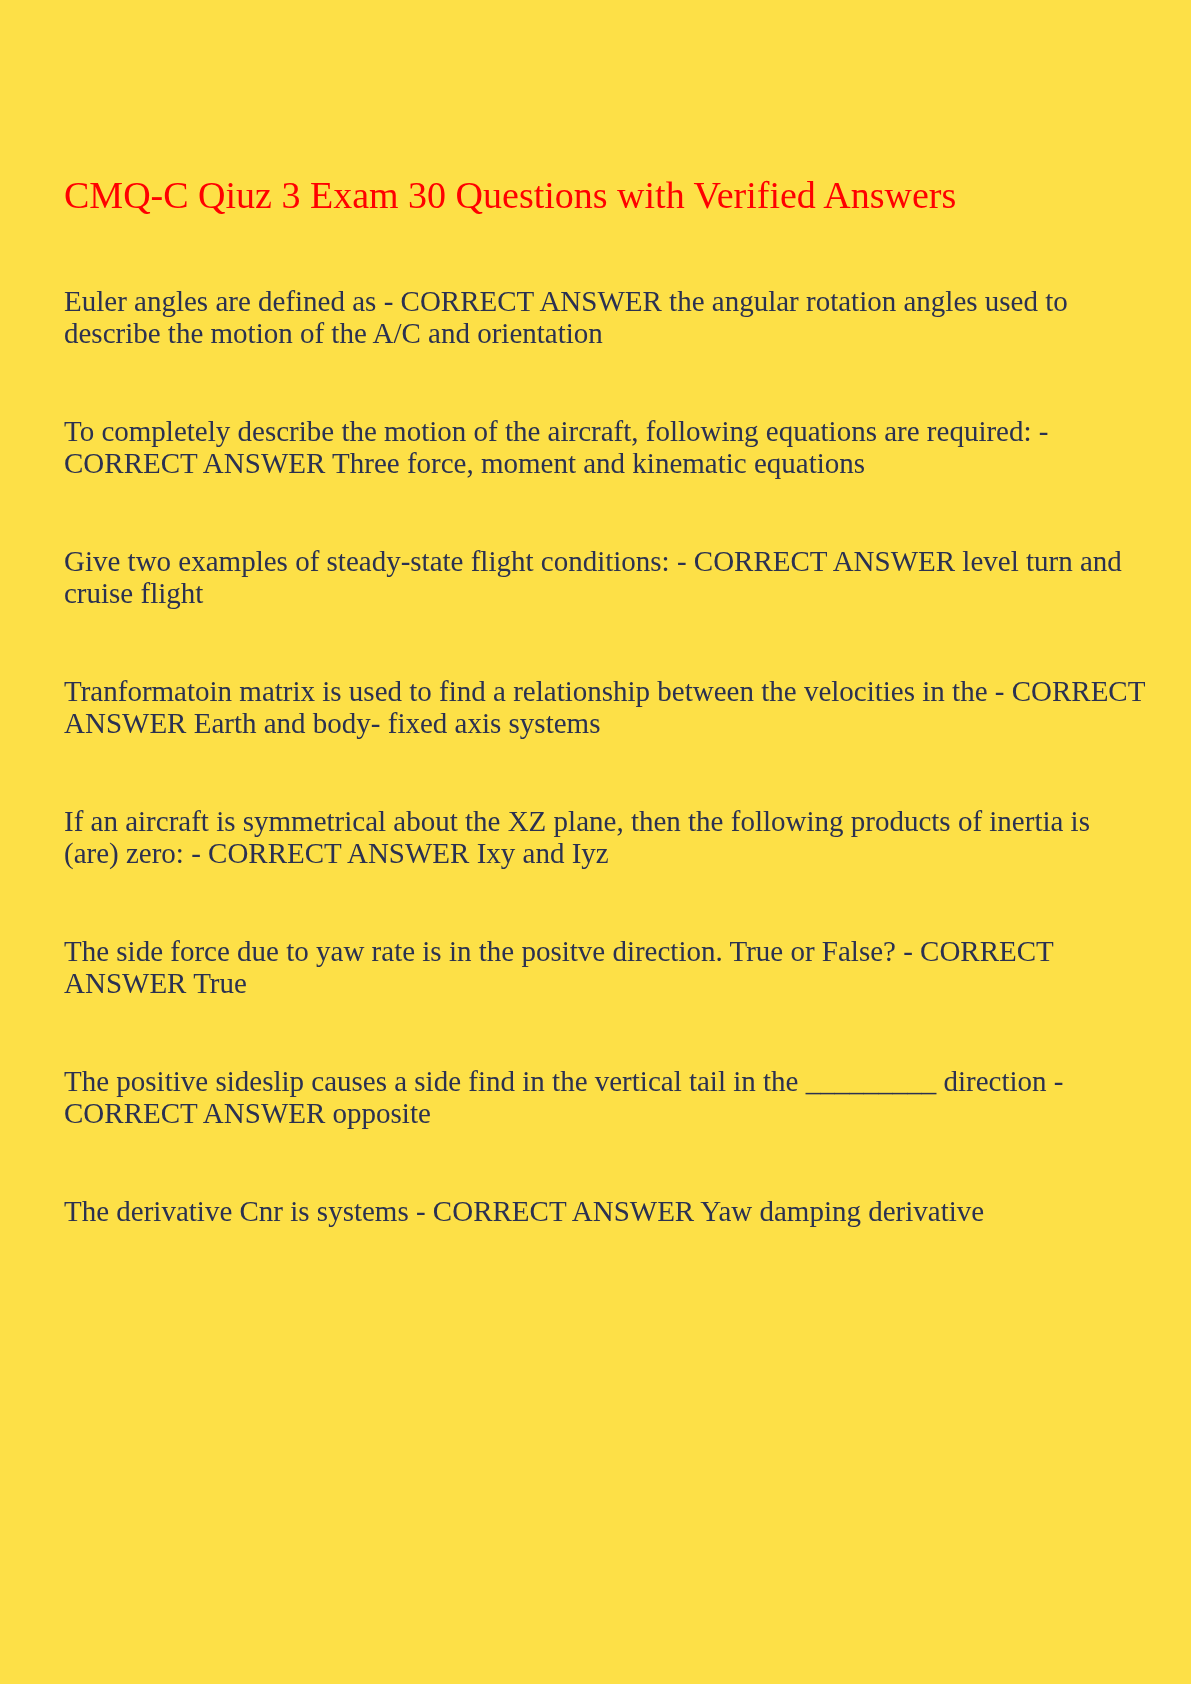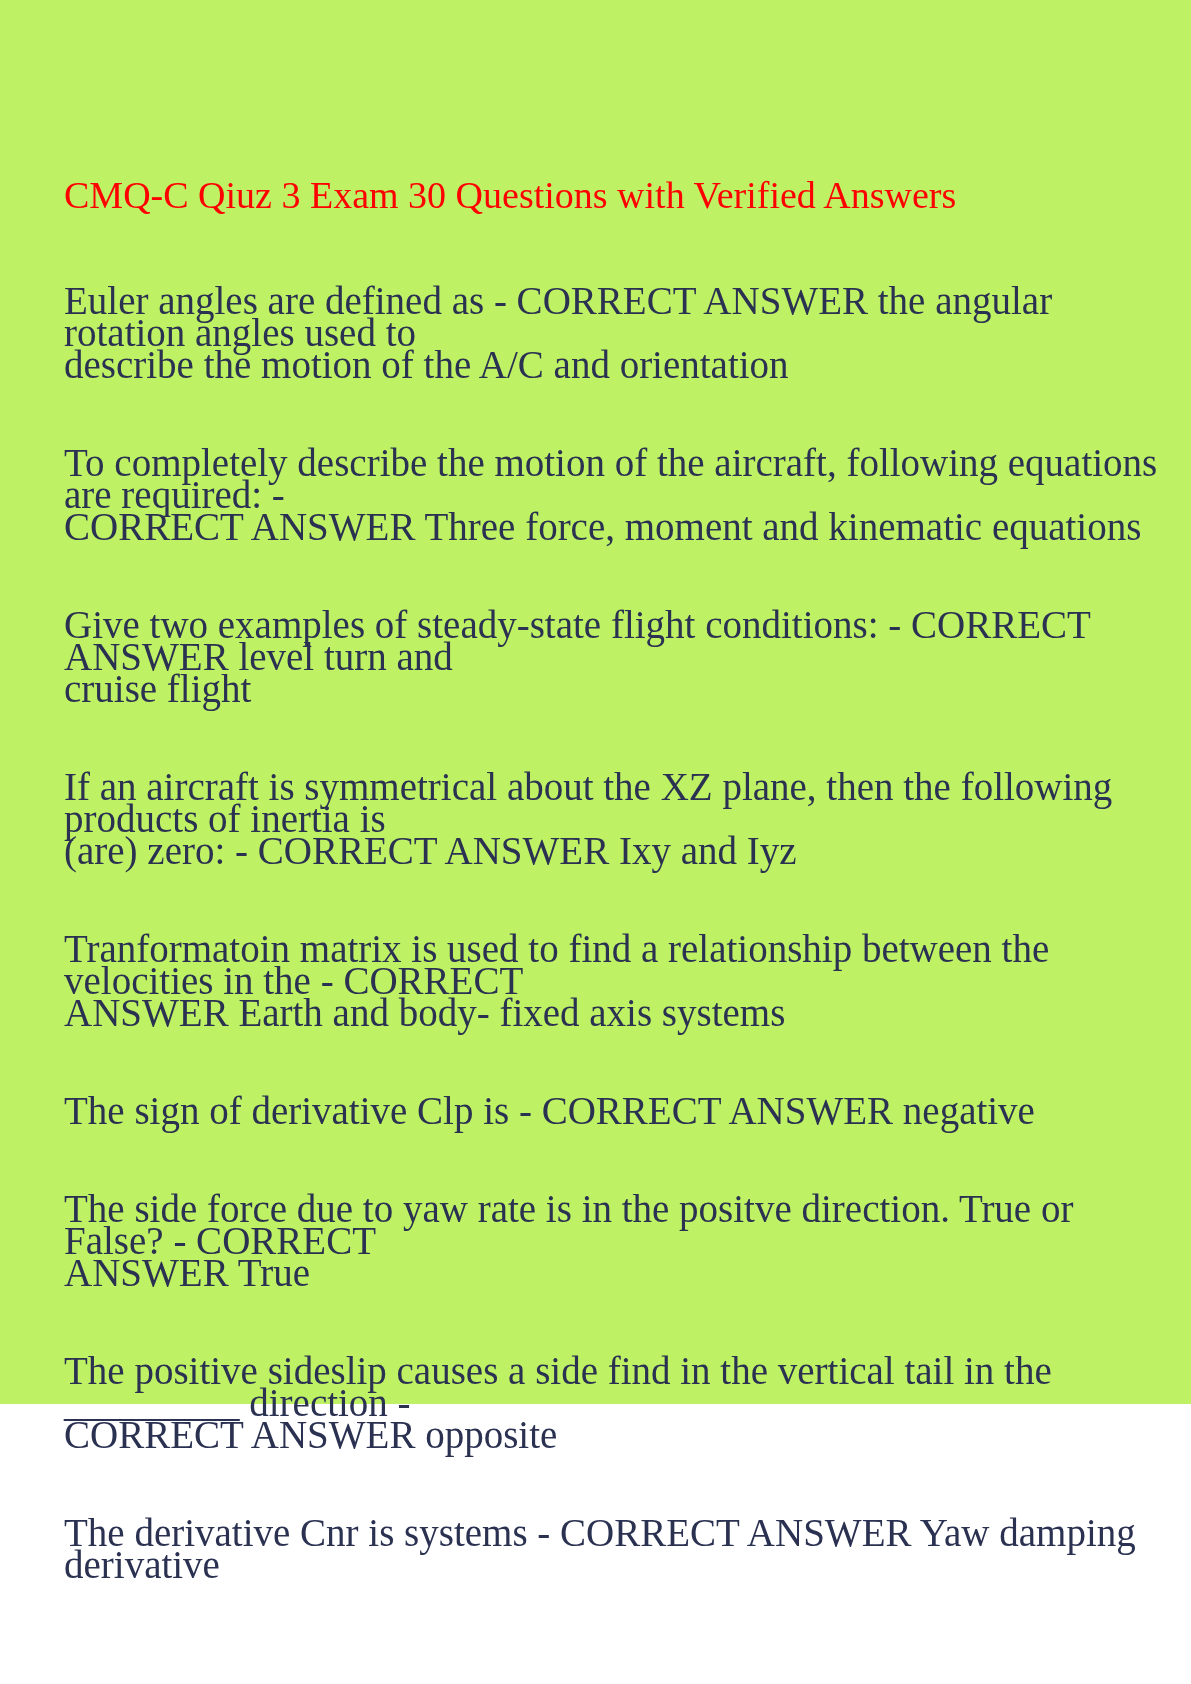--- a/index.html
+++ b/index.html
@@ -9,55 +9,54 @@
   }
   body {
     width: 1191px;
     height: 1684px;
     overflow: hidden;
     font-family: "Liberation Serif", serif;
   }
   .doc-page {
     box-sizing: border-box;
     width: 1191px;
-    height: 1404px;
+    height: 1684px;
     padding: 173px 28px 0 64px;
-    background: #bef264;
+    background: #fde047;
   }
   .doc-title {
     margin: 0 0 68px 0;
     font-size: 38px;
     line-height: 44px;
     font-weight: normal;
     color: #ff0000;
     white-space: pre-line;
   }
   .qa-paragraph {
     margin: 0 0 66px 0;
-    font-size: 39px;
+    font-size: 29px;
     line-height: 32px;
     color: #2b3151;
     white-space: pre-line;
   }
 </style>
 </head>
 <body>
 
 <div class="doc-page">
   <h1 class="doc-title">CMQ-C Qiuz 3 Exam 30 Questions with Verified Answers</h1>
 
   <p class="qa-paragraph">Euler angles are defined as - CORRECT ANSWER the angular rotation angles used to
 describe the motion of the A/C and orientation</p>
   <p class="qa-paragraph">To completely describe the motion of the aircraft, following equations are required: -
 CORRECT ANSWER Three force, moment and kinematic equations</p>
   <p class="qa-paragraph">Give two examples of steady-state flight conditions: - CORRECT ANSWER level turn and
 cruise flight</p>
+  <p class="qa-paragraph">Tranformatoin matrix is used to find a relationship between the velocities in the - CORRECT
+ANSWER Earth and body- fixed axis systems</p>
   <p class="qa-paragraph">If an aircraft is symmetrical about the XZ plane, then the following products of inertia is
 (are) zero: - CORRECT ANSWER Ixy and Iyz</p>
-  <p class="qa-paragraph">Tranformatoin matrix is used to find a relationship between the velocities in the - CORRECT
-ANSWER Earth and body- fixed axis systems</p>
-  <p class="qa-paragraph">The sign of derivative Clp is - CORRECT ANSWER negative</p>
   <p class="qa-paragraph">The side force due to yaw rate is in the positve direction. True or False? - CORRECT
 ANSWER True</p>
   <p class="qa-paragraph">The positive sideslip causes a side find in the vertical tail in the _________ direction -
 CORRECT ANSWER opposite</p>
   <p class="qa-paragraph">The derivative Cnr is systems - CORRECT ANSWER Yaw damping derivative</p>
 </div>
 
 </body></html>

